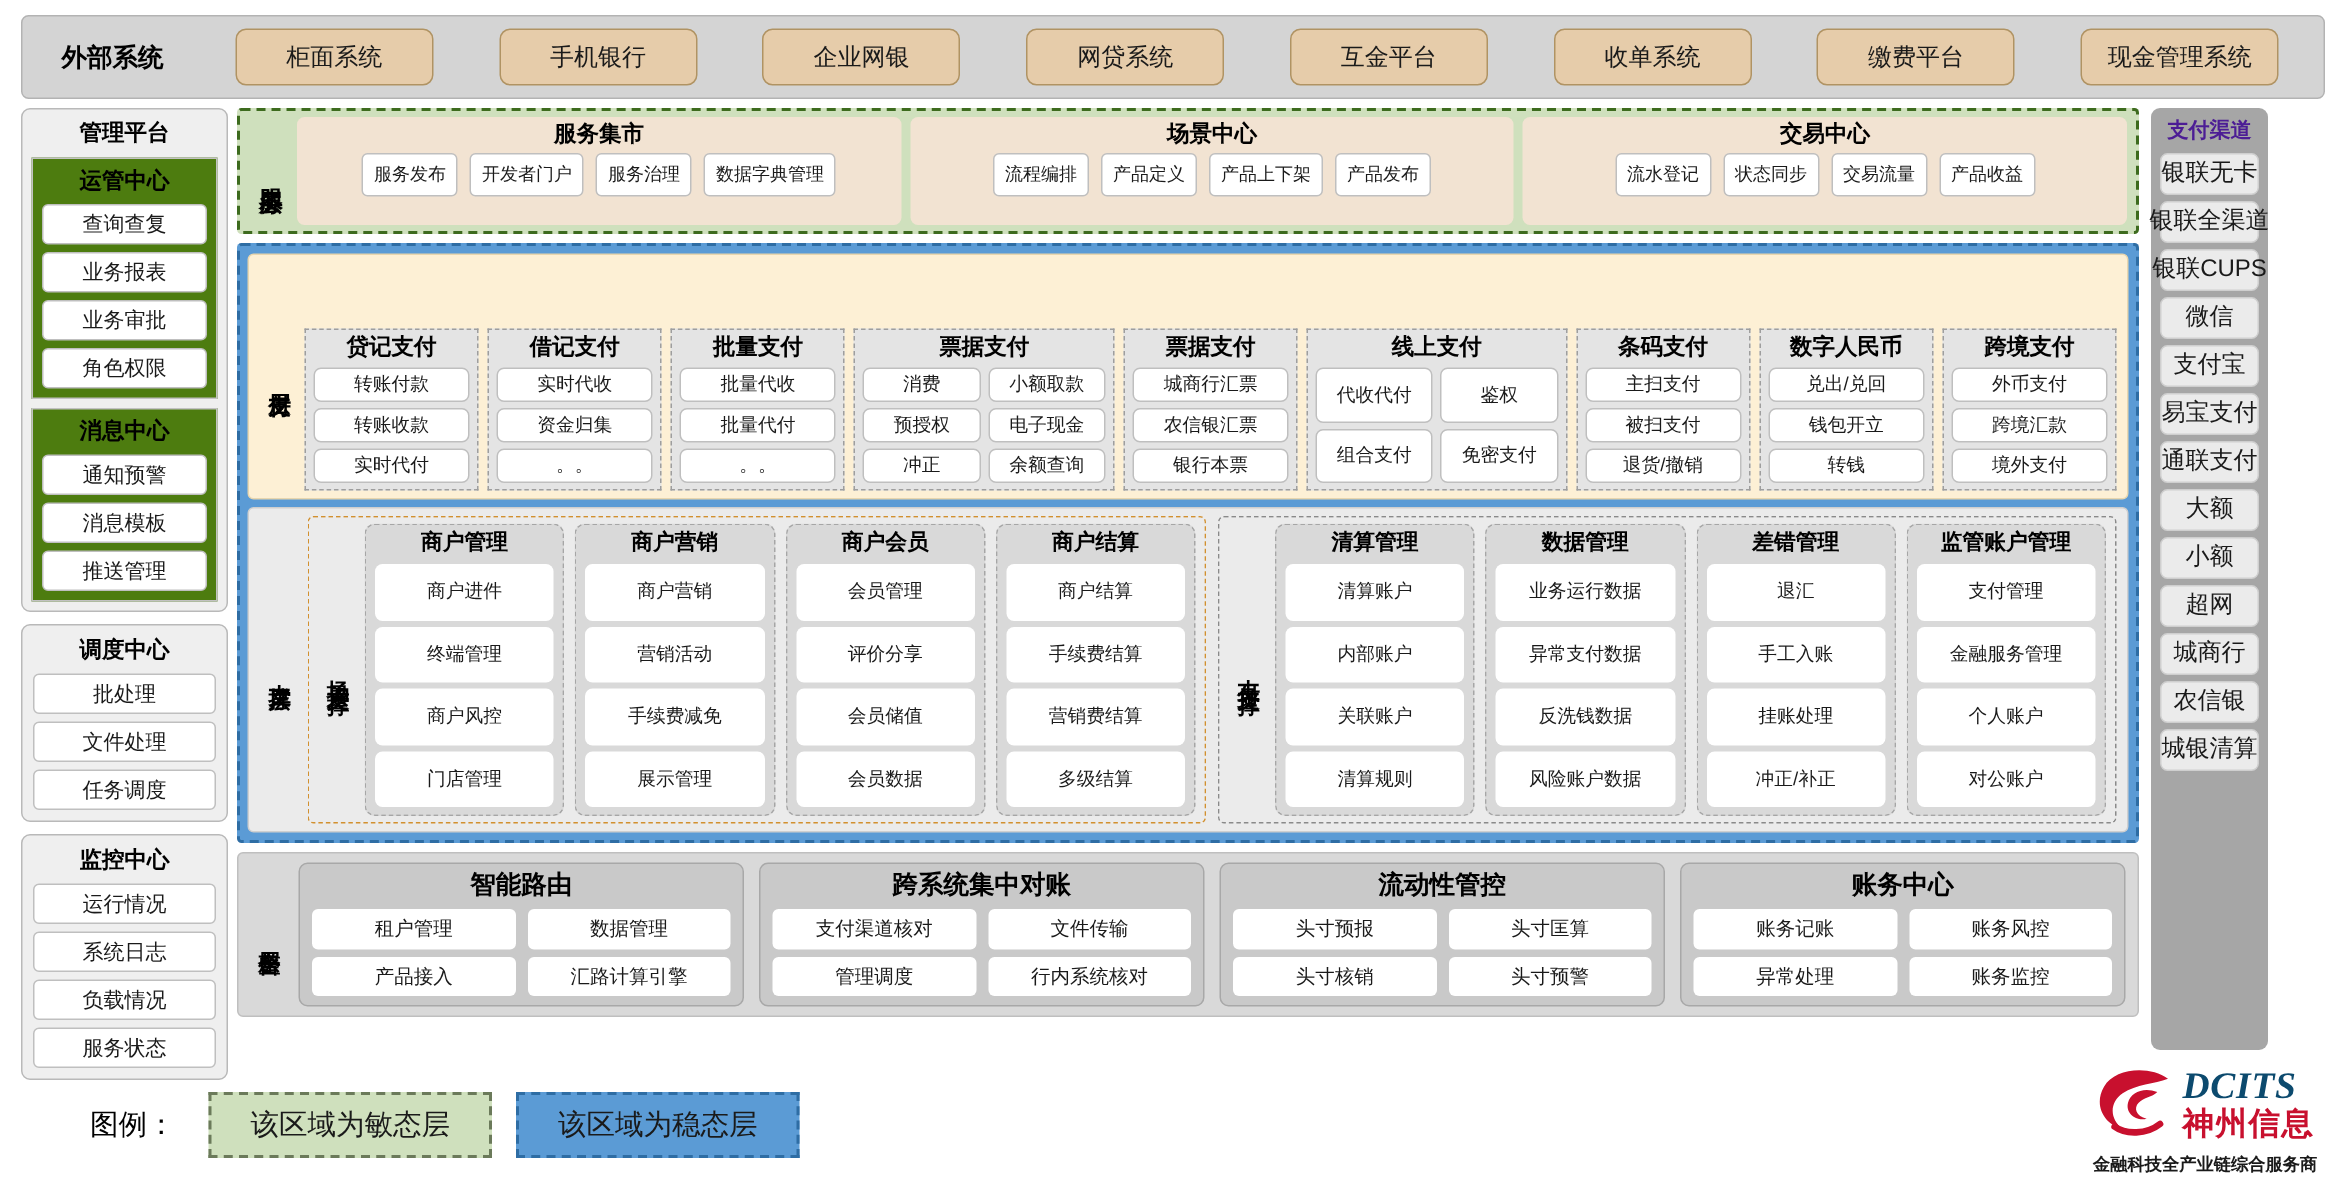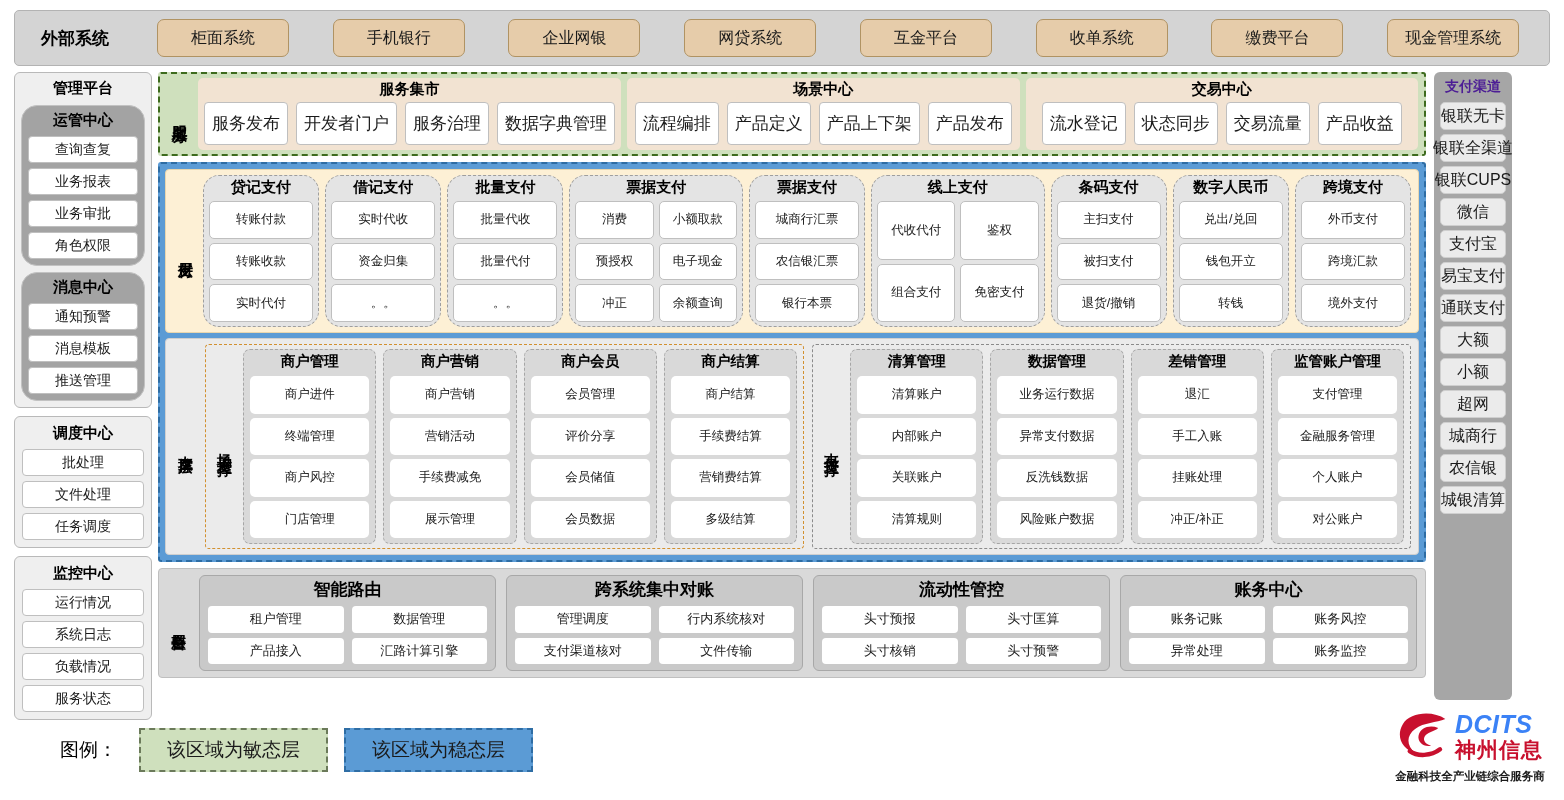--- a/index.html
+++ b/index.html
@@ -77,23 +77,23 @@
     border-radius: 6px;
     padding: 5px 7px 7px 7px;
     display: flex; flex-direction: column; gap: 5px;
   }
   .panel-title {
     text-align: center; font-weight: bold; font-size: 15px;
     color: #000; padding: 2px 0 1px 0;
   }
   .panel .tile { height: 27px; font-size: 14px; }
   .sub-panel {
-    background: #a3a3a3;
+    background: #4d7c0f;
     border: 1px solid #c2c2c2;
-    border-radius: 16px;
+    border-radius: 0;
     padding: 3px 6px 6px 6px;
     display: flex; flex-direction: column; gap: 5px;
   }
   #mgmt-platform { padding: 4px 6px 6px 6px; gap: 6px; }
   #mgmt-platform .panel-title { font-size: 15px; }
 
   
   #right-sidebar {
     position: absolute; left: 1434px; top: 72px;
     width: 78px; height: 628px;
@@ -125,21 +125,21 @@
   #service-layer .vlabel { width: 26px; font-size: 16px; flex: 0 0 26px; letter-spacing:1px;}
   .svc-group {
     flex: 1;
     background: #f2e3d2;
     border-radius: 5px;
     padding: 2px 6px 5px 6px;
     display: flex; flex-direction: column;
   }
   .svc-group .grp-title { font-size: 15px; margin-bottom: 3px; }
   .svc-row { display: flex; gap: 8px; justify-content: center; }
-  .svc-row .tile { height: 43px; font-size: 17px; padding: 0 7px; flex: 0 0 auto; }
+  .svc-row .tile { height: 29px; font-size: 12px; padding: 0 7px; flex: 0 0 auto; }
 
   
   #stable-layer {
     position: relative;
     margin-top: 6px;
     height: 400px;
     background: #5b9bd5;
     border: 2px dashed #2e6da4;
     border-radius: 3px;
     padding: 5px;
@@ -153,24 +153,25 @@
     border-radius: 4px;
     height: 164px;
     display: flex; align-items: stretch;
     padding: 5px 7px;
     gap: 6px;
   }
   #payment-layer > .vlabel { width: 24px; flex: 0 0 24px; font-size: 15px; letter-spacing:0px;}
   .pay-group {
     background: #e4e4e4;
     border: 1px dashed #9e9e9e;
-    border-radius: 16px;
+    border-radius: 0;
     padding: 2px 5px 4px 5px;
     display: flex; flex-direction: column; gap: 3px;
     flex: 1;
+    margin-top: 44px;
   }
   .pay-group .grp-title { font-size: 15px; margin-bottom: 1px; }
   .pay-rows { display: flex; flex-direction: column; gap: 4px; flex: 1; }
   .pay-rows .prow { display: flex; gap: 5px; flex: 1; }
   .pay-rows .prow .tile { flex: 1; font-size: 12.5px; border-radius: 5px; }
   .pay-group.wide { flex: 1.55; }
 
   
   #support-layer {
     background: #ebebeb;
@@ -243,21 +244,21 @@
 
   
   #logo-area {
     position: absolute; left: 1382px; top: 708px;
     width: 176px; height: 86px;
     display: flex; flex-direction: column; align-items: center; justify-content: flex-start;
   }
   #logo-row { display: flex; align-items: center; gap: 4px; height: 56px; }
   #logo-mark { width: 54px; height: 48px; flex: 0 0 54px; }
   #logo-text { display: flex; flex-direction: column; line-height: 1; }
-  #logo-en { font-size: 25px; font-weight: bold; color: #3b82f6; letter-spacing: 0.5px; font-style: italic; }
+  #logo-en { font-size: 25px; font-weight: bold; color: #0c4a6e; letter-spacing: 0.5px; font-style: italic; font-family: Liberation Serif, serif; }
   #logo-cn { font-size: 21px; font-weight: bold; color: #c8102e; letter-spacing: 1px; margin-top: 2px; }
   #logo-tag { font-size: 11.5px; font-weight: bold; color: #1a1a1a; margin-top: 5px; white-space: nowrap; }
 </style>
 </head>
 <body>
 
 <div id="external-bar">
   <div class="ext-title">外部系统</div>
   <div class="ext-items">
     <div class="ext-item">柜面系统</div>
@@ -578,26 +579,26 @@
           <div class="tile">产品接入</div>
           <div class="tile">汇路计算引擎</div>
         </div>
       </div>
     </div>
 
     <div class="int-group">
       <div class="grp-title">跨系统集中对账</div>
       <div class="int-rows">
         <div class="irow">
+          <div class="tile">支付渠道核对</div>
+          <div class="tile">文件传输</div>
+        </div>
+        <div class="irow">
           <div class="tile">管理调度</div>
           <div class="tile">行内系统核对</div>
-        </div>
-        <div class="irow">
-          <div class="tile">支付渠道核对</div>
-          <div class="tile">文件传输</div>
         </div>
       </div>
     </div>
 
     <div class="int-group">
       <div class="grp-title">流动性管控</div>
       <div class="int-rows">
         <div class="irow">
           <div class="tile">头寸预报</div>
           <div class="tile">头寸匡算</div>

